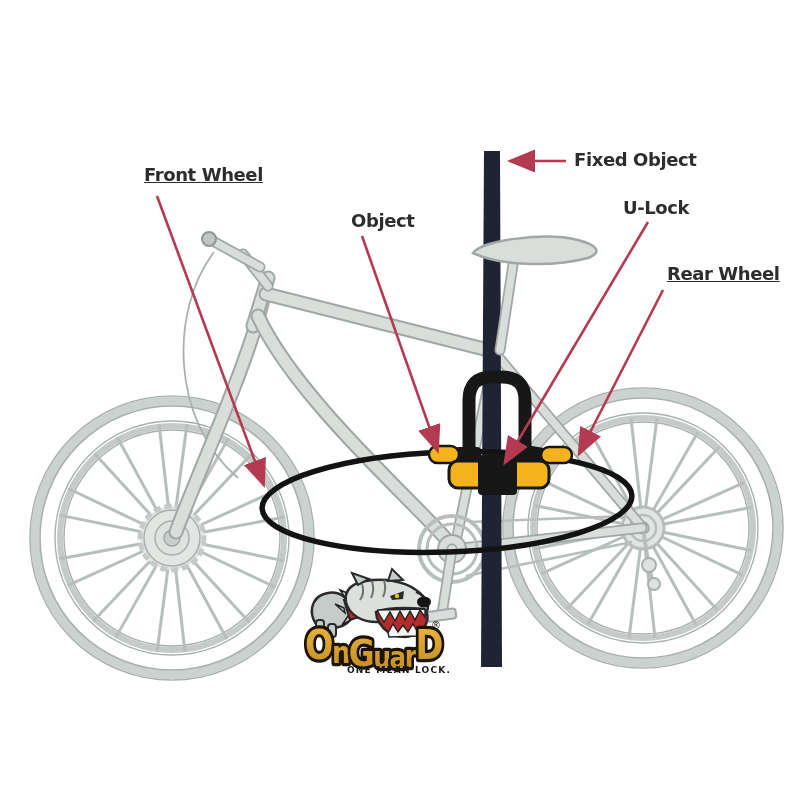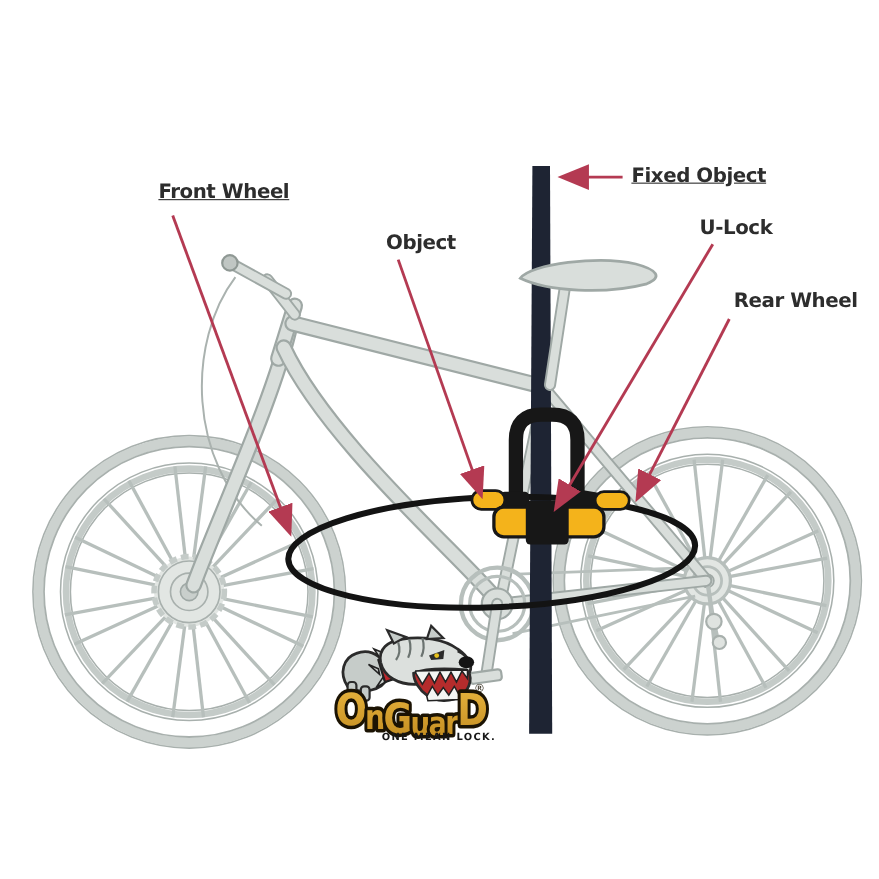--- a/index.html
+++ b/index.html
@@ -204,17 +204,17 @@
           <tspan>O</tspan><tspan dy="4" font-size="31">n</tspan><tspan dy="3" font-size="38">G</tspan><tspan dy="2" font-size="30">u</tspan><tspan font-size="30">a</tspan><tspan dy="-1" font-size="30">r</tspan><tspan dy="-8" font-size="40">D</tspan>
         </text>
       </g>
       <text x="431" y="629" font-size="10" fill="#1b1303" font-family="DejaVu Sans, sans-serif">®</text>
       <text x="399" y="673" font-size="9" font-weight="bold" letter-spacing="1.2" text-anchor="middle" fill="#171717" font-family="DejaVu Sans, sans-serif">ONE MEAN LOCK.</text>
     </g>
   </svg>
 
   <div class="diagram-label" style="left:144px;top:164px;text-decoration:underline;">Front Wheel</div>
   <div class="diagram-label" style="left:351px;top:210px;">Object</div>
-  <div class="diagram-label" style="left:574px;top:149px;text-decoration:underline;">Fixed Object</div>
-  <div class="diagram-label" style="left:636px;top:197px;">U-Lock</div>
-  <div class="diagram-label" style="left:667px;top:263px;">Rear Wheel</div>
+  <div class="diagram-label" style="left:574px;top:149px;">Fixed Object</div>
+  <div class="diagram-label" style="left:623px;top:197px;">U-Lock</div>
+  <div class="diagram-label" style="left:667px;top:263px;text-decoration:underline;">Rear Wheel</div>
 
 </div>
 
 </body></html>

